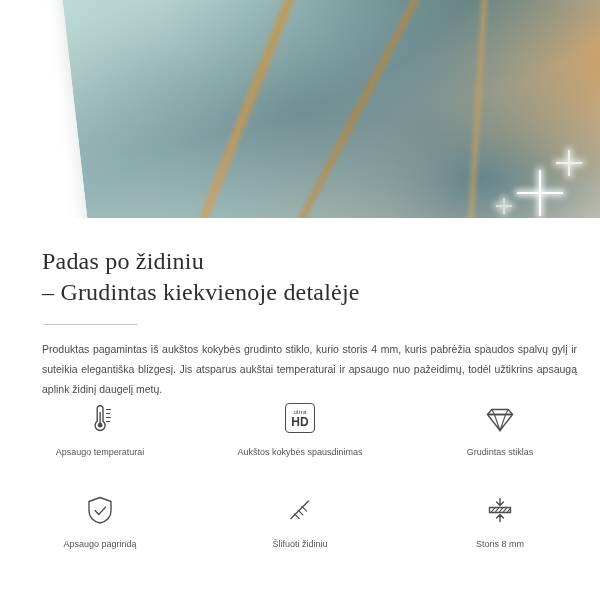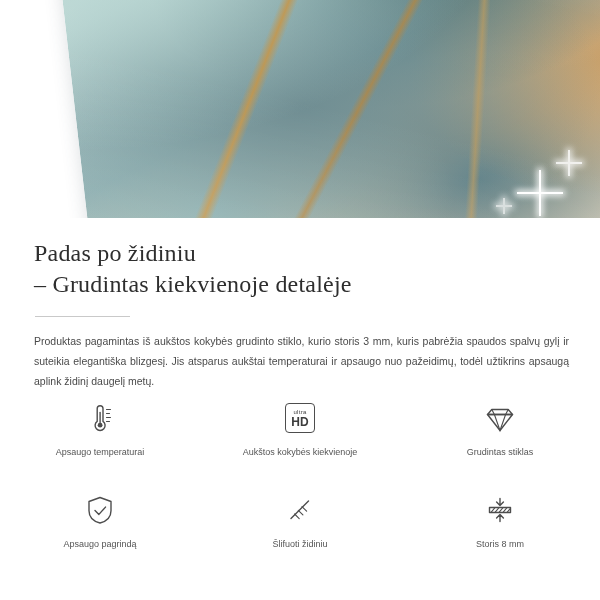--- a/index.html
+++ b/index.html
@@ -72,23 +72,23 @@
   }
   .sparkle::before { width: 2px; height: 100%; }
   .sparkle::after  { width: 100%; height: 2px; }
   .sparkle.s1 { left: 517px; top: 170px; width: 46px; height: 46px; }
   .sparkle.s2 { left: 556px; top: 150px; width: 26px; height: 26px; opacity: .85; }
   .sparkle.s3 { left: 496px; top: 198px; width: 16px; height: 16px; opacity: .7; }
 
   
   .content {
     position: absolute;
-    left: 0; top: 218px;
+    left: 8px; top: 218px;
     width: 512px;
-    padding: 0 34px;
+    padding: 8px 34px;
   }
   .headline {
     font-family: "Liberation Serif", serif;
     font-size: 24px;
     line-height: 31px;
     color: #2e2e2e;
     font-weight: 400;
     margin-top: 20px;
     letter-spacing: .2px;
   }
@@ -187,21 +187,21 @@
     <div class="sparkle s2"></div>
     <div class="sparkle s3"></div>
   </div>
 
   <div class="content">
     <h1 class="headline">
       <span class="l1">Padas po židiniu</span>
       <span class="l2">– Grudintas kiekvienoje detalėje</span>
     </h1>
     <div class="divider"></div>
-    <p class="body-copy">Produktas pagamintas iš aukštos kokybės grudinto stiklo, kurio storis 3 mm, kuris pabrėžia spaudos spalvų gylį ir suteikia elegantiška blizgesį. Jis atsparus aukštai temperaturai ir apsaugo nuo pažeidimų, todėl užtikrins apsaugą aplink židinį daugelį metų.</p>
+    <p class="body-copy">Produktas pagamintas iš aukštos kokybės grudinto stiklo, kurio storis 4 mm, kuris pabrėžia spaudos spalvų gylį ir suteikia elegantiška blizgesį. Jis atsparus aukštai temperaturai ir apsaugo nuo pažeidimų, todėl užtikrins apsaugą aplink židinį daugelį metų.</p>
   </div>
 
   <div class="features">
 
     <div class="feature">
       <div class="feature-icon">
         <svg width="40" height="40" viewBox="0 0 40 40">
           <path class="stroke" d="M17.2 23.4V10.6a2.9 2.9 0 0 1 5.8 0v12.8a5 5 0 1 1-5.8 0z"></path>
           <path class="stroke" d="M20.1 14.5v9.9"></path>
           <circle cx="20.1" cy="27.2" r="2.4" fill="#4d4d4d" stroke="none"></circle>
@@ -211,21 +211,21 @@
       <div class="feature-label">Apsaugo temperaturai</div>
     </div>
 
     <div class="feature">
       <div class="feature-icon">
         <div class="ultra-box">
           <span class="u">ultra</span>
           <span class="hd">HD</span>
         </div>
       </div>
-      <div class="feature-label">Aukštos kokybės kiekvienoje</div>
+      <div class="feature-label">Aukštos kokybės spausdinimas</div>
     </div>
 
     <div class="feature">
       <div class="feature-icon">
         <svg width="40" height="40" viewBox="0 0 40 40">
           <path class="stroke" d="M7.5 16.5h25L20 32.5 7.5 16.5z"></path>
           <path class="stroke" d="M11.8 11.5h16.4l4.3 5H7.5l4.3-5z"></path>
           <path class="thin" d="M11.8 11.5l2.6 5M28.2 11.5l-2.6 5M14.4 16.5L20 32.5l5.6-16"></path>
         </svg>
       </div>

